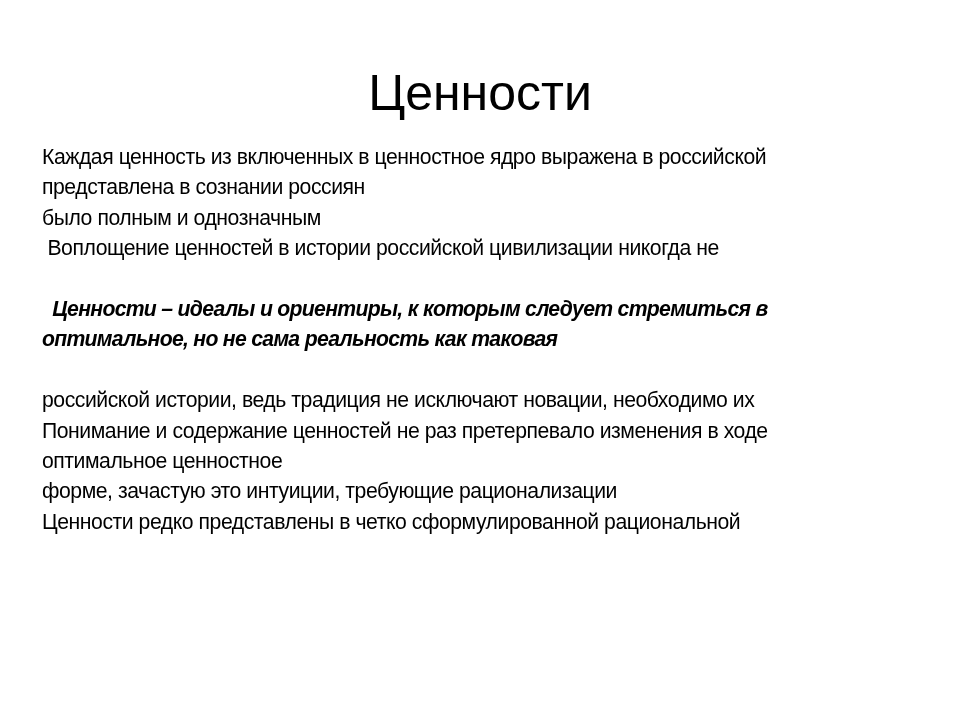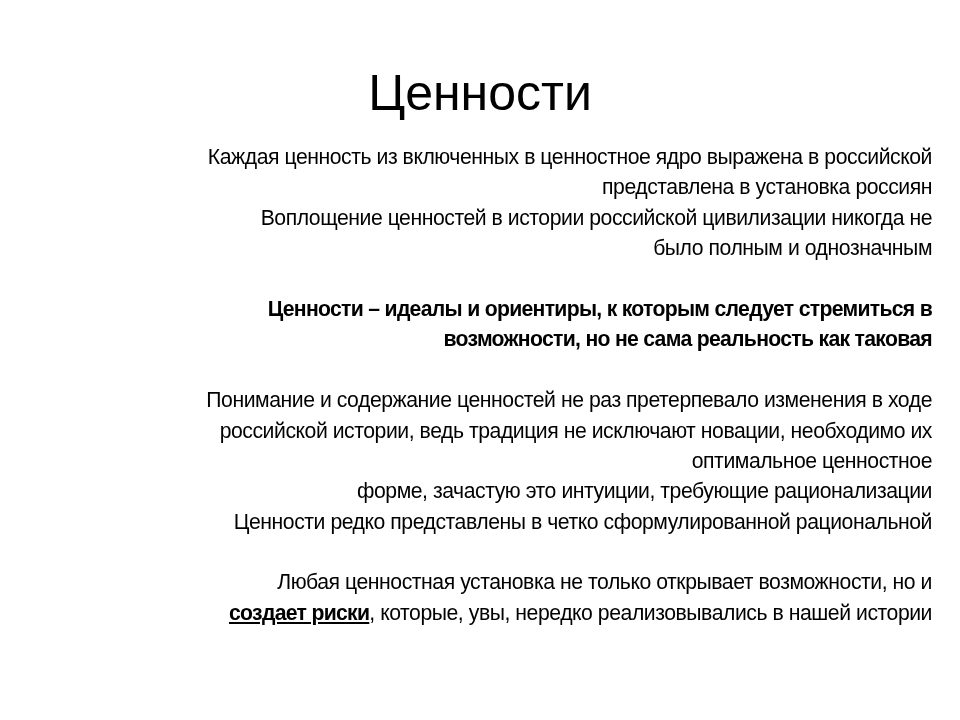--- a/index.html
+++ b/index.html
@@ -28,68 +28,64 @@
       margin: 0;
     }
     .slide-body {
       position: absolute;
       left: 42px;
       top: 142px;
       width: 890px;
       font-size: 21.2px;
       line-height: 30.4px;
       letter-spacing: -0.45px;
-      text-align: right;
     }
     .line {
       display: block;
       white-space: pre;
       height: 30.4px;
     }
     .blank {
       display: block;
       height: 30.4px;
     }
     .bold {
       font-weight: bold;
       letter-spacing: -0.7px;
+      font-style: italic;
     }
     .underline-bold {
       font-weight: bold;
       text-decoration: underline;
       letter-spacing: -0.7px;
     }
   </style>
 </head>
 <body>
 
 <h1 class="slide-title">Ценности</h1>
 
 <div class="slide-body">
   <div>
     <span class="line">Каждая ценность из включенных в ценностное ядро выражена в российской</span>
-    <span class="line">представлена в установка россиян</span>
+    <span class="line">представлена в сознании россиян</span>
   </div>
   <div>
+    <span class="line">было полным и однозначным</span>
     <span class="line"> Воплощение ценностей в истории российской цивилизации никогда не</span>
-    <span class="line">было полным и однозначным</span>
   </div>
   <span class="blank"></span>
   <div>
     <span class="line bold">  Ценности – идеалы и ориентиры, к которым следует стремиться в</span>
-    <span class="line bold">возможности, но не сама реальность как таковая</span>
+    <span class="line bold">оптимальное, но не сама реальность как таковая</span>
   </div>
   <span class="blank"></span>
   <div>
+    <span class="line">российской истории, ведь традиция не исключают новации, необходимо их</span>
     <span class="line">Понимание и содержание ценностей не раз претерпевало изменения в ходе</span>
-    <span class="line">российской истории, ведь традиция не исключают новации, необходимо их</span>
     <span class="line">оптимальное ценностное</span>
   </div>
   <div>
     <span class="line">форме, зачастую это интуиции, требующие рационализации</span>
     <span class="line">Ценности редко представлены в четко сформулированной рациональной</span>
   </div>
   <span class="blank"></span>
-  <div>
-    <span class="line">Любая ценностная установка не только открывает возможности, но и</span>
-    <span class="line"><span class="underline-bold">создает риски</span><span>, которые, увы, нередко реализовывались в нашей истории</span></span>
-  </div>
 </div>
 
 </body></html>

